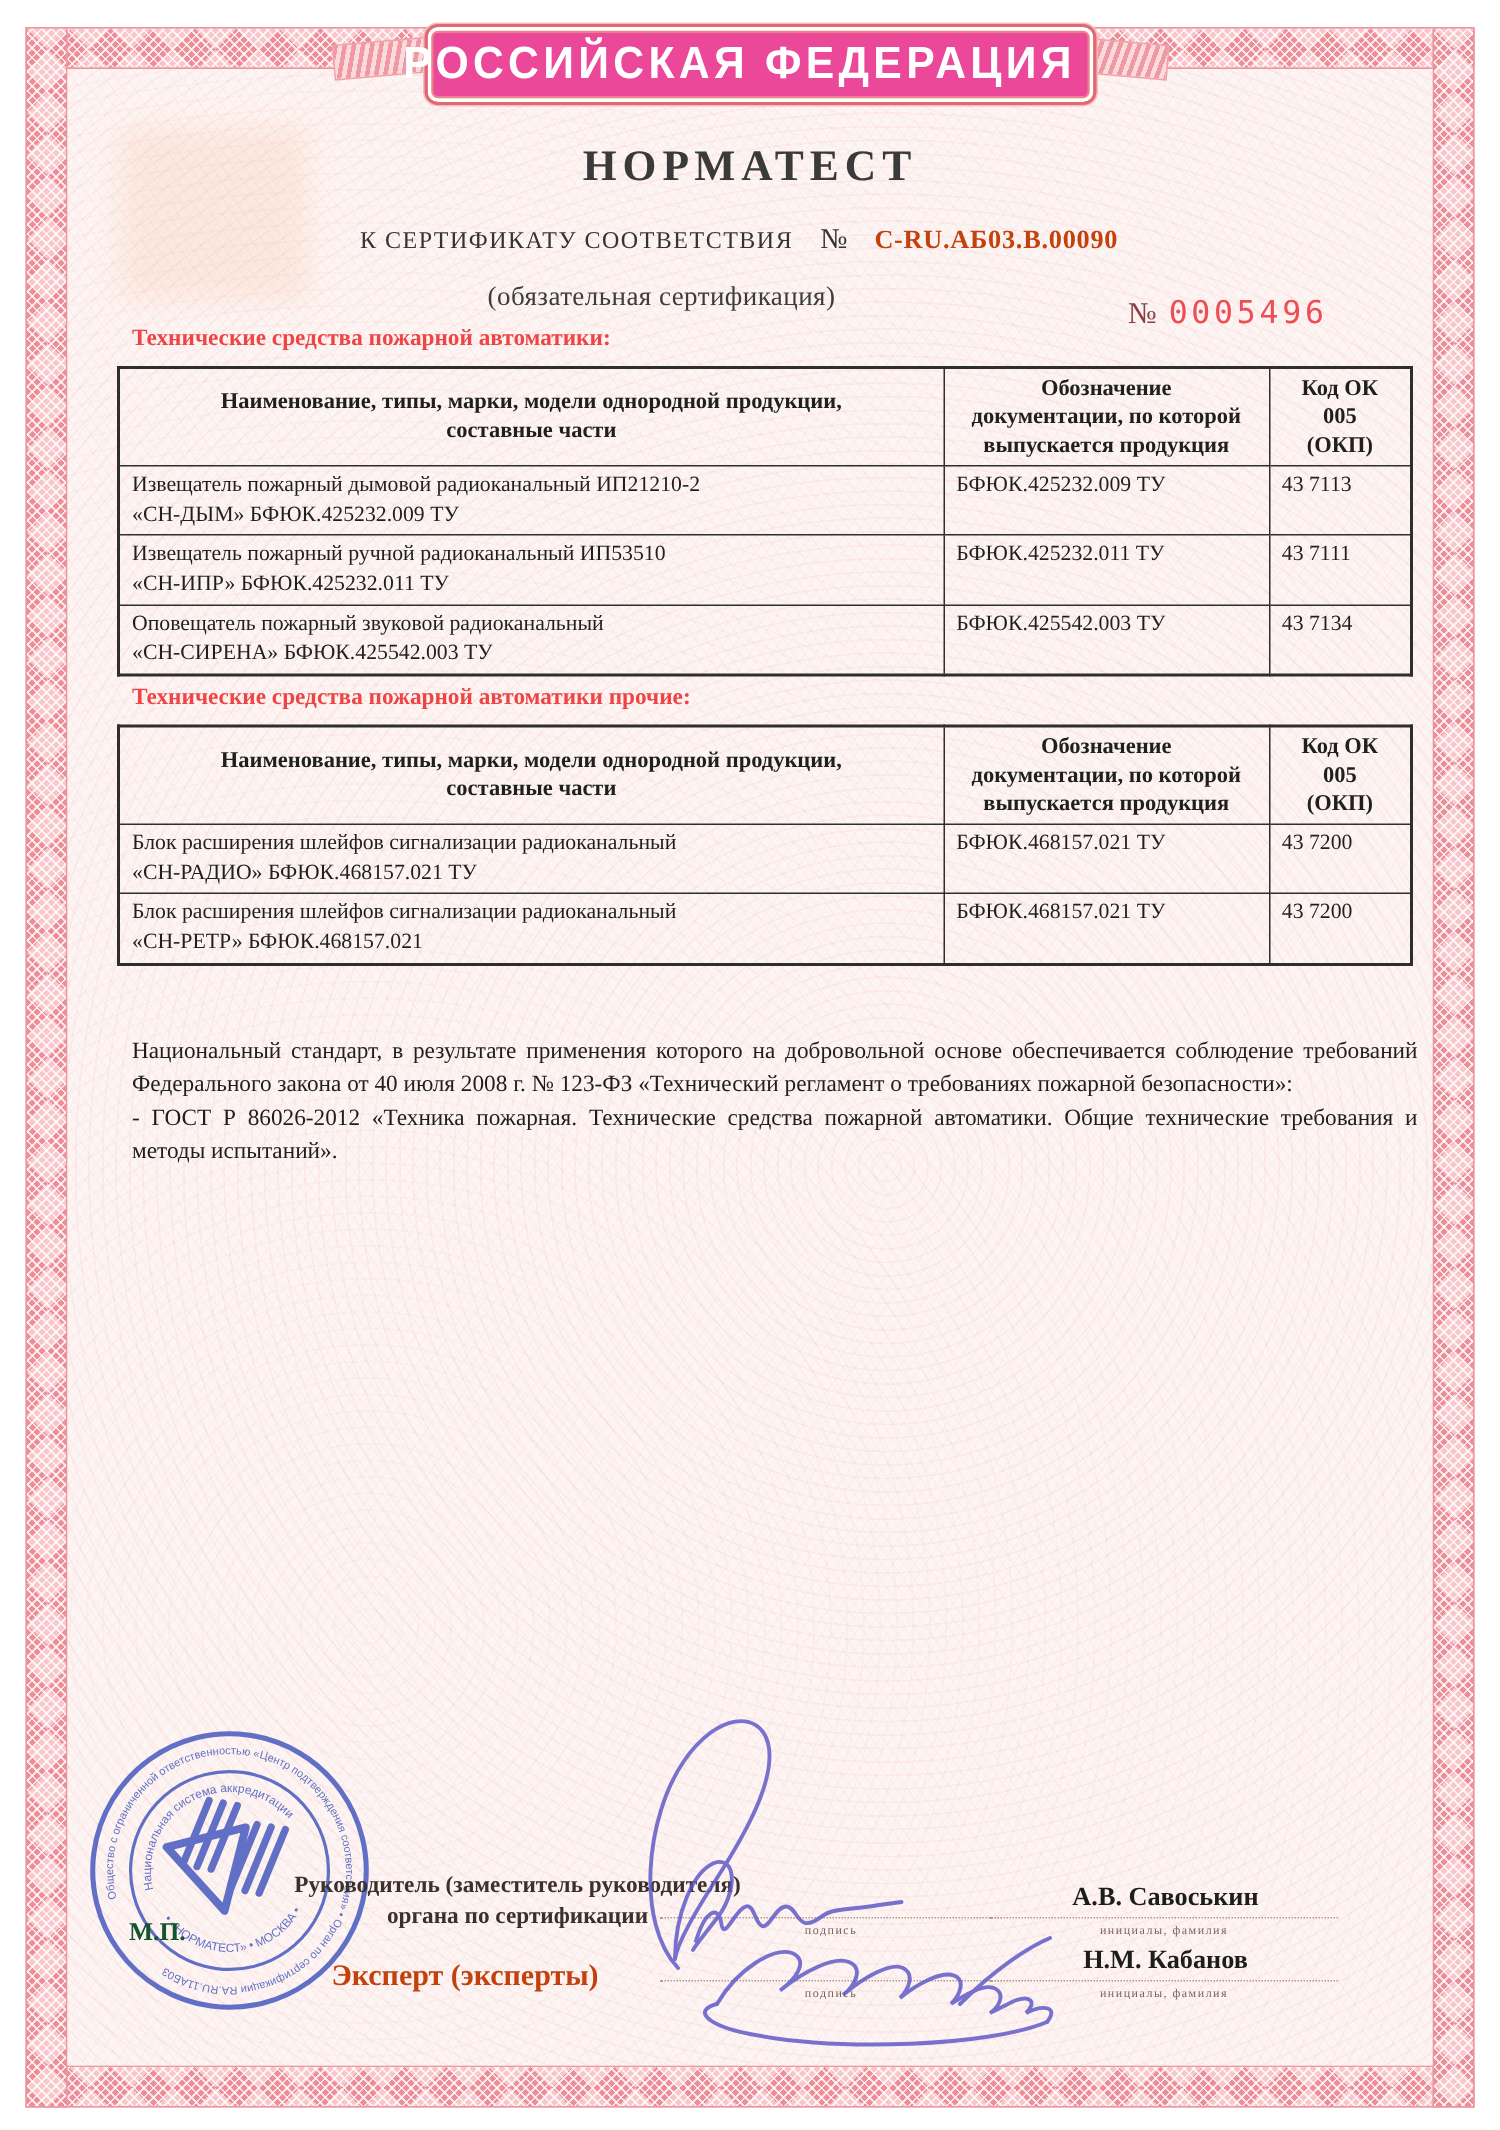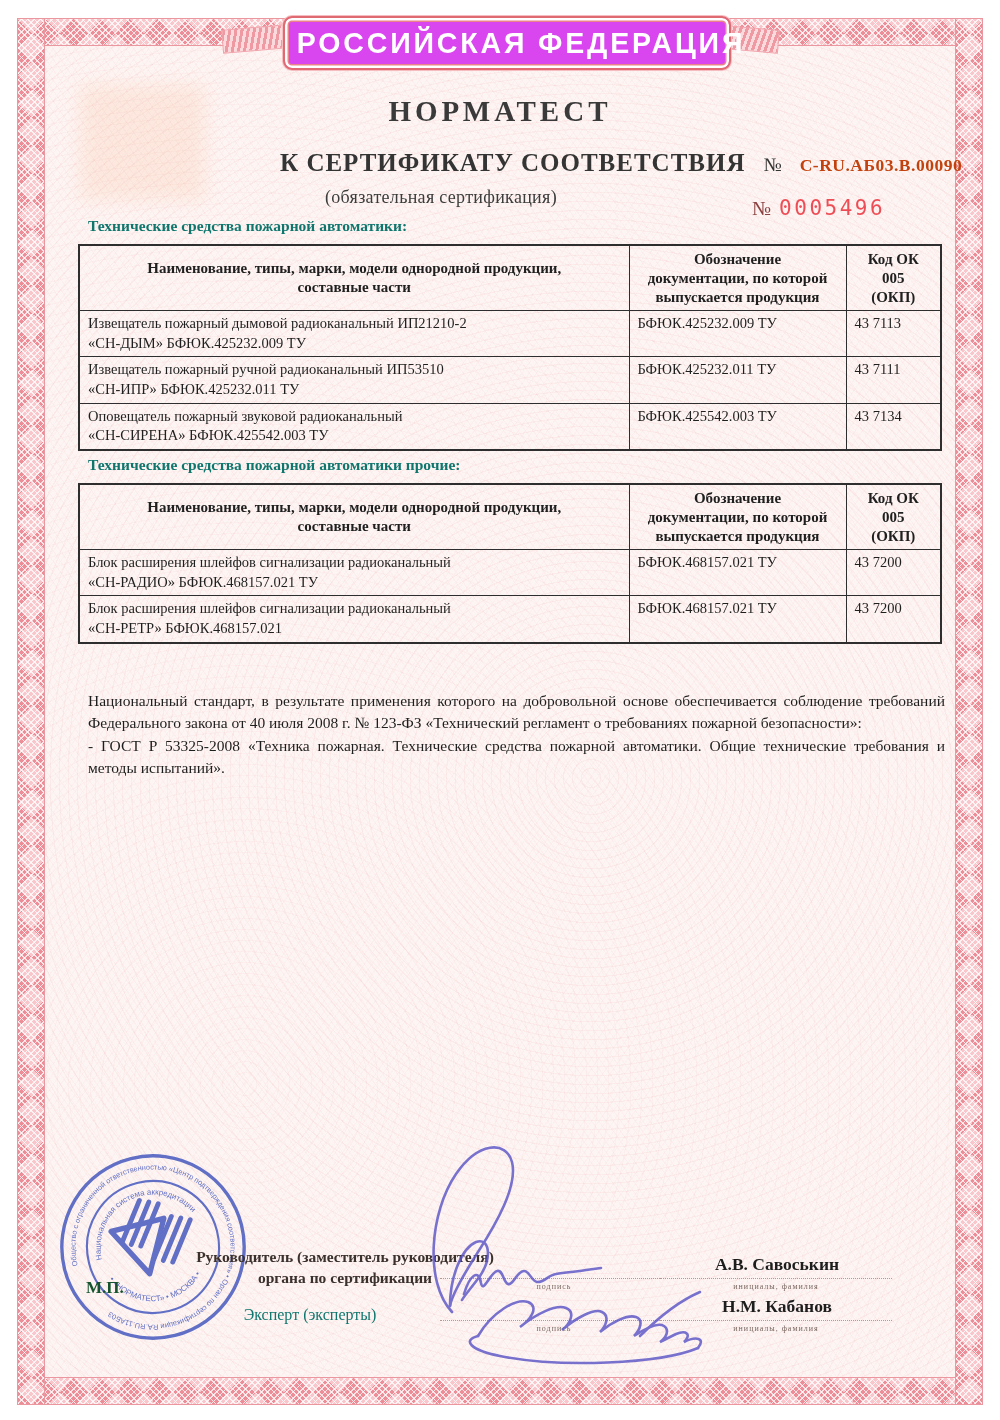--- a/index.html
+++ b/index.html
@@ -34,41 +34,41 @@
   .smudge{position:absolute;left:80px;top:85px;width:125px;height:115px;
     background:rgba(246,170,118,.16);filter:blur(9px);}
 
   
   .ribbon{position:absolute;width:64px;height:22px;z-index:1;
     background:repeating-linear-gradient(105deg,#ef9aa3 0 3px,#fbdade 3px 6px);
     border:1px solid #f0a2aa;}
   .ribbon-left{left:222px;top:27px;transform:rotate(-5deg);}
   .ribbon-right{left:713px;top:27px;transform:rotate(5deg);}
   .banner{position:absolute;left:283px;top:16px;width:444px;height:50px;z-index:2;
-    background:#d946ef;border:2px solid #e06a72;border-radius:9px;
+    background:#ec4899;border:2px solid #e06a72;border-radius:9px;
     box-shadow:inset 0 0 0 2.5px #ffffff, inset 0 0 0 4px #ec8289, 0 0 0 1px #f6bdc1;
-    display:flex;align-items:center;justify-content:flex-start;}
+    display:flex;align-items:center;justify-content:flex-end;}
   .banner-text{font-family:"Liberation Sans","DejaVu Sans",sans-serif;font-weight:bold;
     font-size:30px;letter-spacing:3px;color:#ffffff;transform:scaleX(.95);white-space:nowrap;}
 
   
   .abs{position:absolute;}
   .doc-title{left:0;right:0;top:95px;text-align:center;font-size:29px;font-weight:600;
     letter-spacing:4px;color:#3a3a3a;}
   .subtitle-row{left:240px;top:149px;display:flex;align-items:baseline;gap:18px;white-space:nowrap;}
-  .subtitle{font-size:25px;font-weight:700;letter-spacing:1px;color:#343434;margin-left:40px;}
+  .subtitle{font-size:16px;font-weight:400;letter-spacing:1px;color:#343434;}
   .subtitle-no{font-size:19px;color:#343434;}
   .cert-number{font-size:17.5px;font-weight:bold;letter-spacing:.5px;color:#c2410c;}
   .cert-type{left:325px;top:187px;font-size:18px;color:#3c3c3c;letter-spacing:.3px;}
   .serial{left:752px;top:196px;display:flex;align-items:baseline;gap:8px;}
   .serial-no{font-size:20px;color:#8a4040;}
   .serial-digits{font-family:"DejaVu Sans Mono","Liberation Mono",monospace;
     font-size:21px;letter-spacing:2.5px;color:#ee4d55;}
 
-  .section-label{font-size:15.5px;font-weight:bold;color:#0f766e;}
+  .section-label{font-size:15.5px;font-weight:bold;color:#ef4444;}
 
   
   table.cert{position:absolute;left:78px;border-collapse:collapse;table-layout:fixed;
     background:transparent;}
   table.cert, table.cert th, table.cert td{border:1px solid #2e2e2e;}
   table.cert{border-width:2px;}
   table.cert th{font-size:15px;font-weight:bold;text-align:center;vertical-align:middle;
     white-space:pre-line;line-height:1.25;padding:4px 6px;height:54px;color:#1f1f1f;}
   table.cert td{font-size:14.5px;vertical-align:top;line-height:1.35;padding:3px 8px;
     height:34px;color:#1f1f1f;}
@@ -78,22 +78,22 @@
 
   
   .standards{left:88px;top:690px;width:857px;font-size:15.5px;line-height:1.45;
     text-align:justify;color:#1e1e1e;}
   .standards div{margin:0;}
 
   
   .mp{left:86px;top:1278px;font-size:17px;font-weight:600;color:#14532d;z-index:3;}
   .role-head{left:150px;top:1247px;width:390px;text-align:center;font-size:15.5px;
     font-weight:600;line-height:1.35;white-space:pre-line;color:#3a302c;z-index:3;}
-  .role-expert{left:190px;top:1306px;width:240px;text-align:center;font-size:16px;
-    font-weight:400;color:#0f766e;z-index:3;}
+  .role-expert{left:190px;top:1306px;width:240px;text-align:center;font-size:20px;
+    font-weight:700;color:#c2410c;z-index:3;}
   .dotline{position:absolute;height:0;border-top:1.5px dotted #b59a94;}
   .sig-caption{position:absolute;text-align:center;font-size:8px;letter-spacing:1px;
     color:#77655e;}
   .person-name{position:absolute;text-align:center;font-size:17.5px;font-weight:bold;
     color:#1d1d1d;}
 
   
   .stamp{position:absolute;left:56px;top:1150px;width:194px;height:194px;z-index:2;
     transform:rotate(-14deg);opacity:.88;}
   .ink{position:absolute;inset:0;z-index:4;pointer-events:none;}
@@ -204,21 +204,21 @@
         <td class="c-name">Блок расширения шлейфов сигнализации радиоканальный
 «СН-РЕТР» БФЮК.468157.021</td>
         <td class="c-doc">БФЮК.468157.021 ТУ</td>
         <td class="c-code">43 7200</td>
       </tr>
     </tbody>
   </table>
 
   <div class="abs standards">
     <div>Национальный стандарт, в результате применения которого на добровольной основе обеспечивается соблюдение требований Федерального закона от 40 июля 2008 г. № 123-ФЗ «Технический регламент о требованиях пожарной безопасности»:</div>
-    <div> - ГОСТ Р 53325-2008 «Техника пожарная. Технические средства пожарной автоматики. Общие технические требования и методы испытаний».</div>
+    <div> - ГОСТ Р 86026-2012 «Техника пожарная. Технические средства пожарной автоматики. Общие технические требования и методы испытаний».</div>
   </div>
 
   <div class="abs mp">М.П.</div>
   <div class="abs role-head">Руководитель (заместитель руководителя)
 органа по сертификации</div>
   <div class="abs role-expert">Эксперт (эксперты)</div>
 
   <div class="dotline" style="left:440px;top:1278px;width:228px;"></div>
   <div class="sig-caption" style="left:440px;top:1282px;width:228px;">подпись</div>
   <div class="person-name" style="left:668px;top:1254px;width:218px;">А.В. Савоськин</div>

